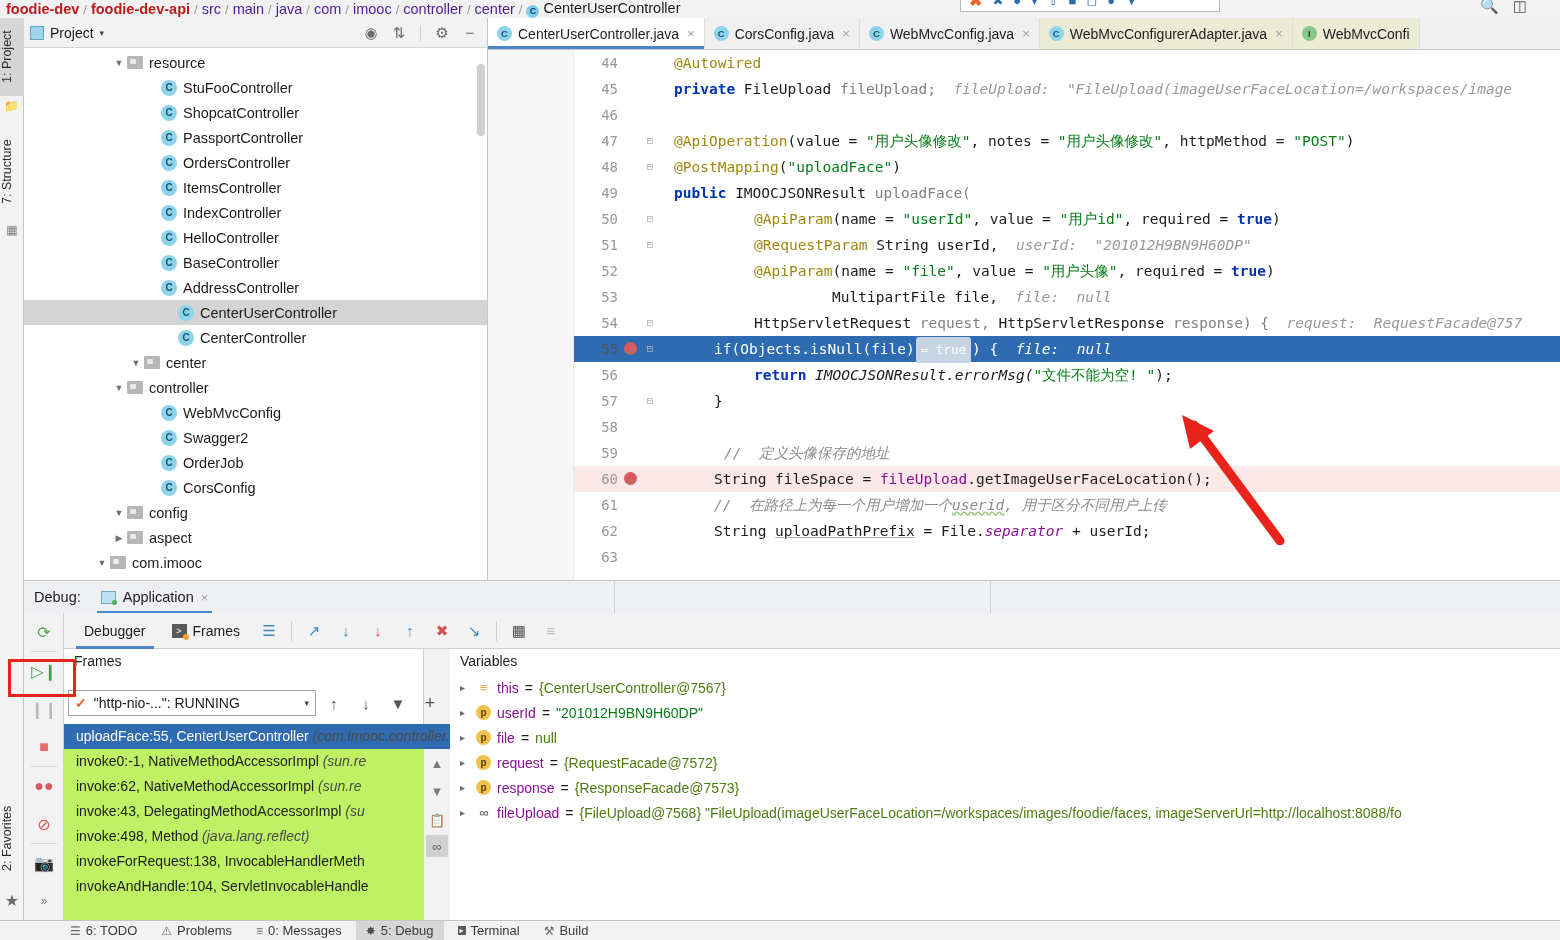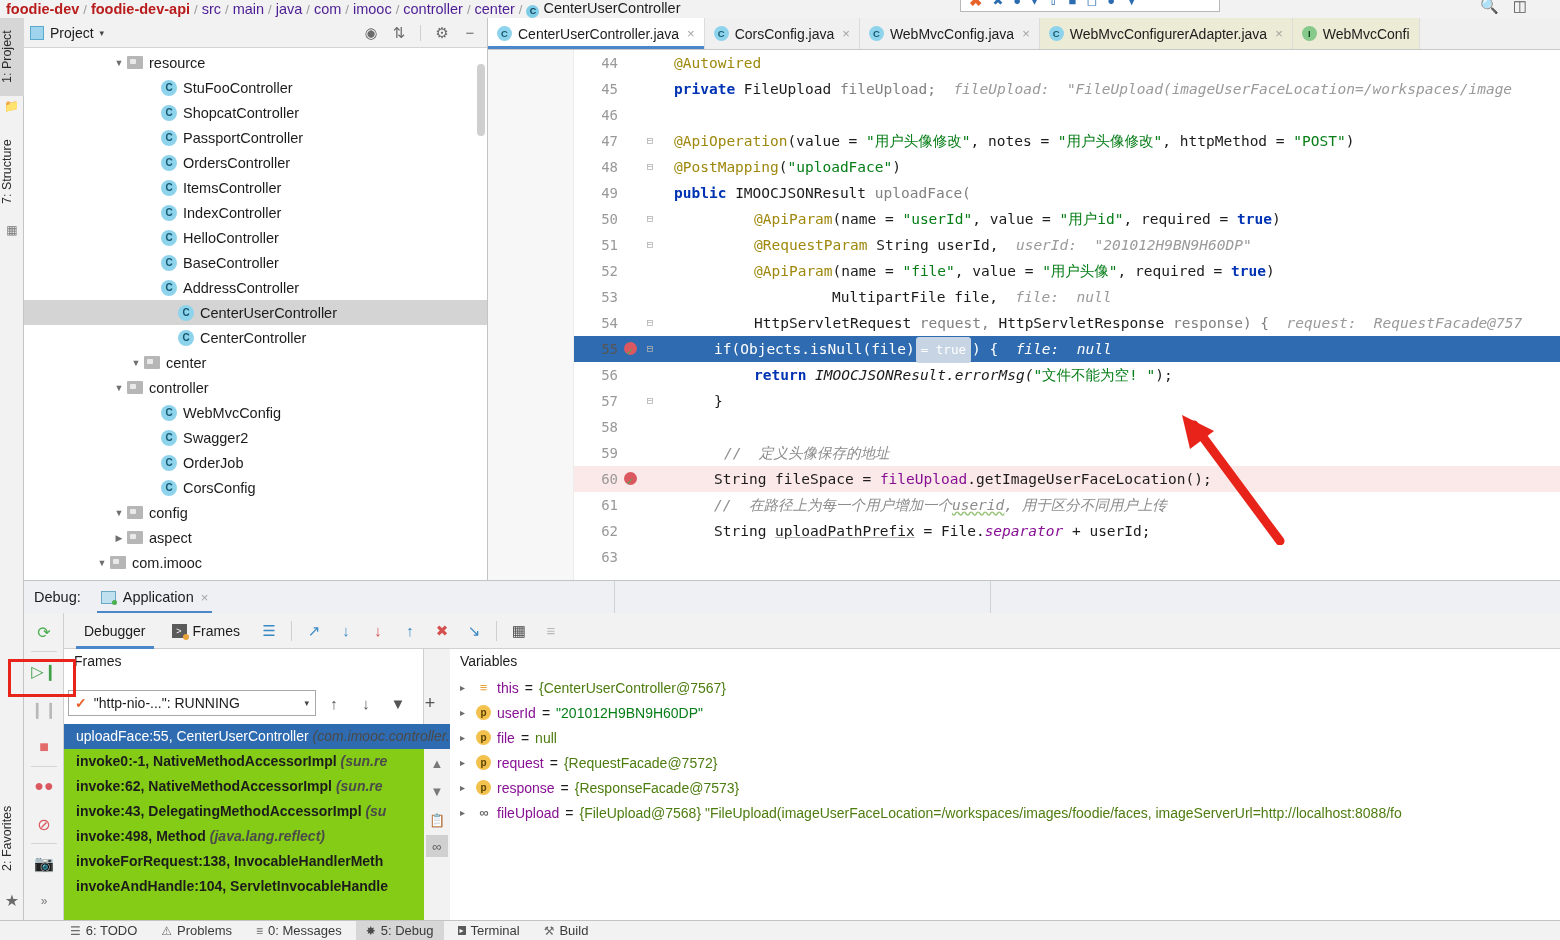--- a/index.html
+++ b/index.html
@@ -252,21 +252,21 @@
     display: flex; align-items: center; gap: 4px; padding: 0 4px;
   }
   .thread-select {
     display: flex; align-items: center; gap: 7px; width: 248px; height: 26px;
     border: 1px solid #a8a8a8; background: #fff; padding: 0 6px; font-size: 14px;
   }
   .chk { color: #e8622a; font-size: 14px; font-weight: bold; }
   .sel-caret { margin-left: auto; font-size: 9px; color: #444; }
   .tr-ic { width: 28px; text-align: center; font-size: 15px; color: #555; }
 
-  .frames-list { position: absolute; left: 64px; top: 724px; width: 360px; height: 206px; background: #84cc16; overflow: hidden; font-weight: bold; }
+  .frames-list { position: absolute; left: 64px; top: 724px; width: 360px; height: 206px; background: #bef264; overflow: hidden; }
   .frame-row {
     height: 25px; line-height: 25px; padding-left: 12px; font-size: 14px;
     color: #1c1c1c; white-space: nowrap; overflow: hidden;
   }
   .frame-row.sel { background: #2f6bb0; color: #fff; }
   .frame-pkg { font-style: italic; color: #4a4a4a; }
   .frame-row.sel .frame-pkg { color: #e2ecf7; }
   .frame-sel-overflow {
     position: absolute; left: 64px; top: 724px; width: 520px; height: 25px;
     background: #2f6bb0; color: #fff; font-size: 14px; line-height: 25px;

